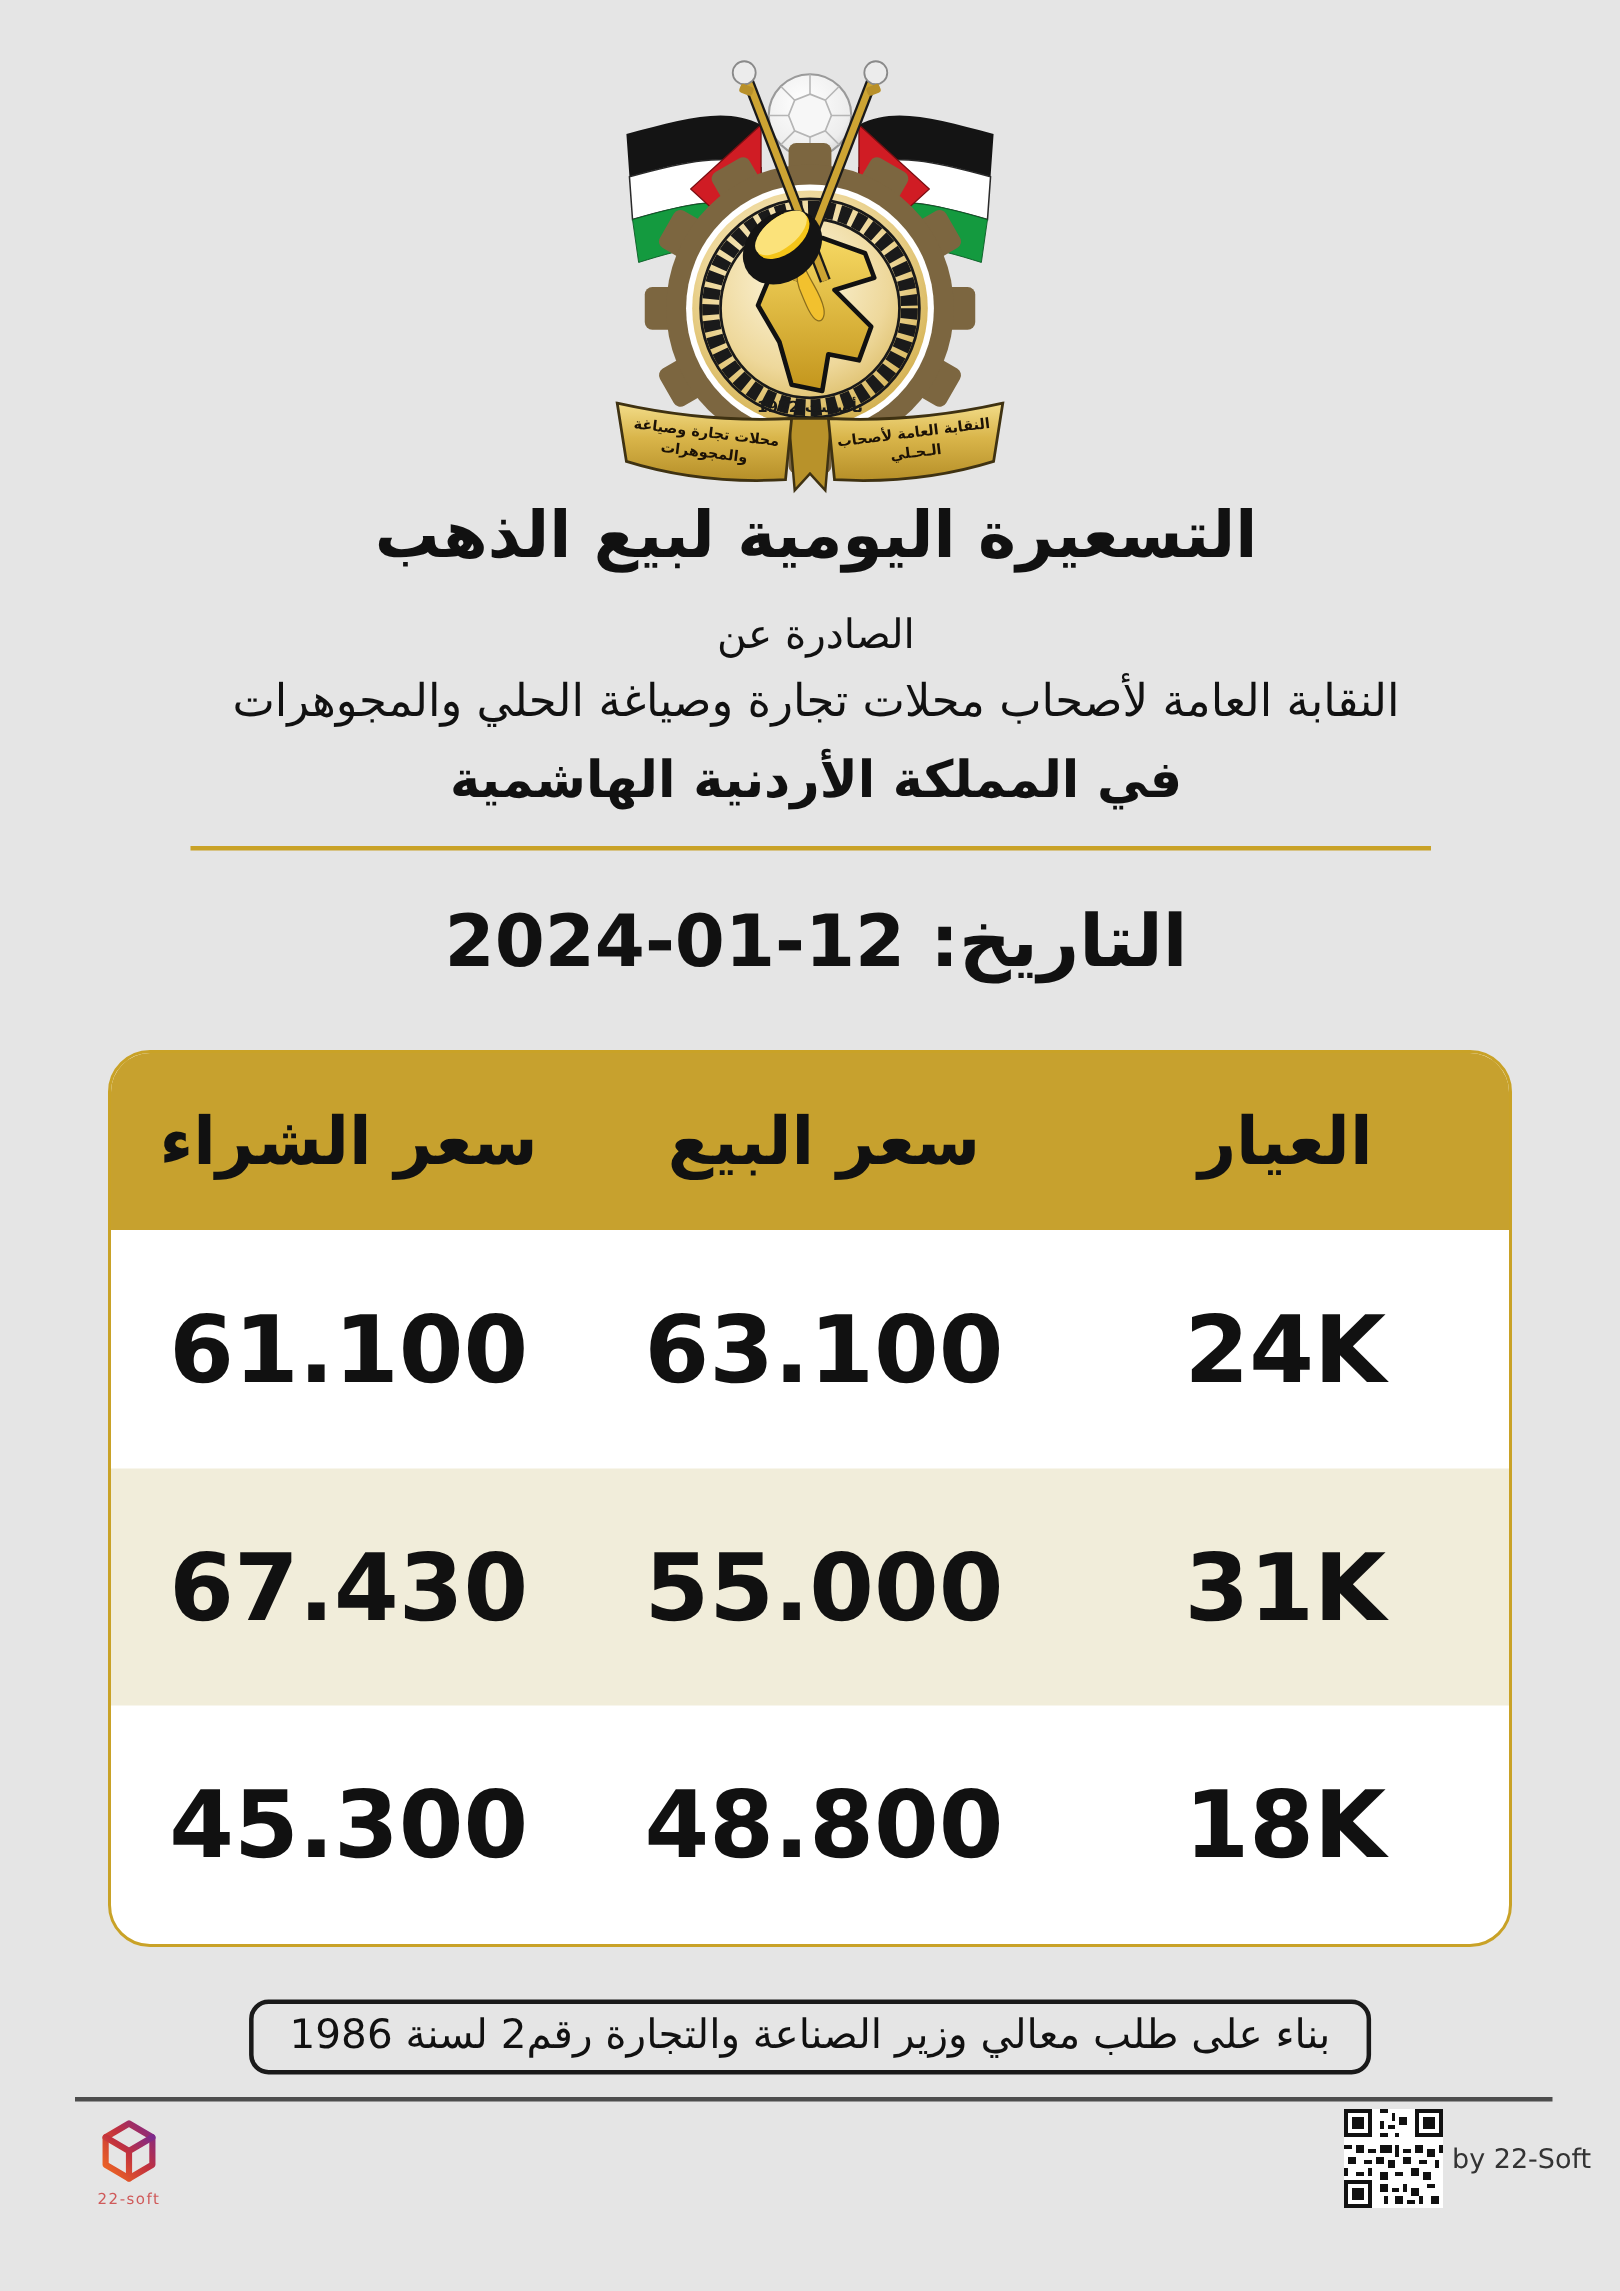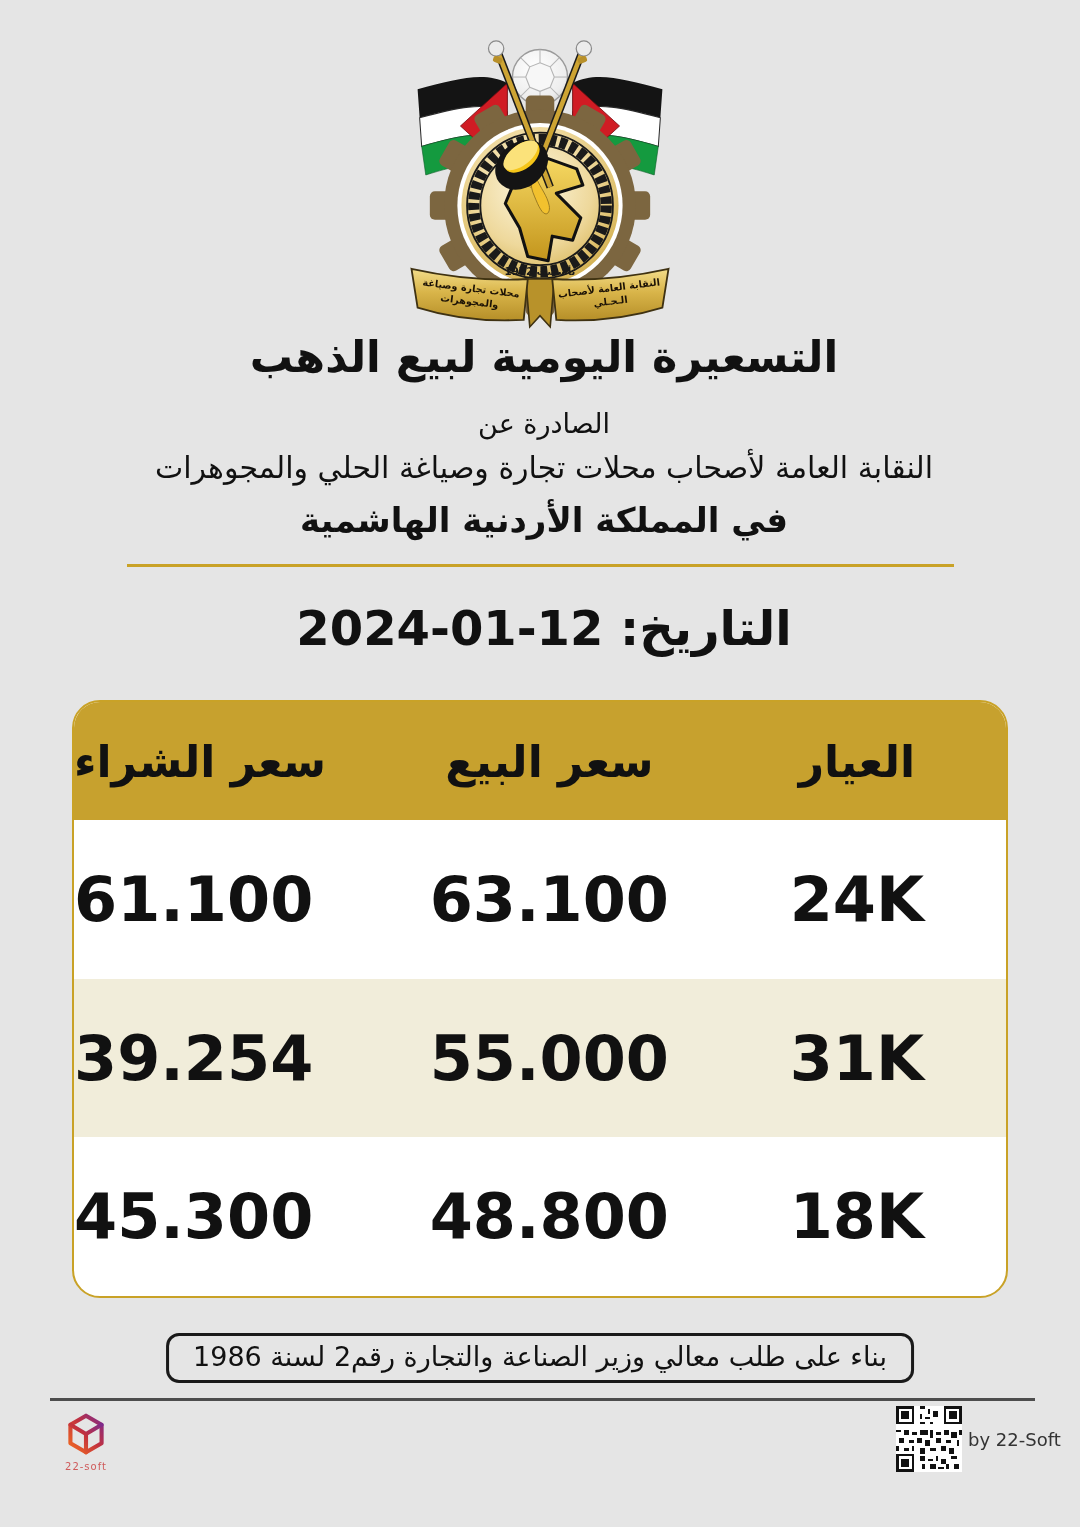--- a/index.html
+++ b/index.html
@@ -25,21 +25,21 @@
     display:flex; flex-direction:column; direction:rtl; background:#fff;
   }
   .t-head {
     height:118px; background:#C7A12E; display:flex; align-items:center;
     font-size:44px; font-weight:700;
   }
   .t-row { flex:1; display:flex; align-items:center; font-size:62px; font-weight:800; }
   .t-row.alt { background:#F1EDDA; }
   .col-karat { width:32%; text-align:center; }
   .col-sell  { width:34%; text-align:center; }
-  .col-buy   { width:34%; text-align:left; }
+  .col-buy   { width:34%; text-align:center; }
   
   .note-box {
     position:absolute; top:1300px; left:50%; transform:translateX(-50%);
     border:3px solid #1a1a1a; border-radius:13px; padding:5px 24px 8px;
     font-size:27px; font-weight:500; direction:rtl; white-space:nowrap;margin-top:33px;
   }
   
   .bottom-divider { position:absolute; top:1398px; left:50px; width:985px; height:3px; background:#4d4d4d; }
   .brand-block { position:absolute; left:56px; top:1412px; width:60px; text-align:center; }
   .brand-label { font-size:10px; color:#cf5a5a; letter-spacing:1px; margin-top:1px; }
@@ -188,21 +188,21 @@
       <div class="col-buy">سعر الشراء</div>
     </div>
     <div class="t-row">
       <div class="col-karat">24K</div>
       <div class="col-sell">63.100</div>
       <div class="col-buy">61.100</div>
     </div>
     <div class="t-row alt">
       <div class="col-karat">31K</div>
       <div class="col-sell">55.000</div>
-      <div class="col-buy">39.254</div>
+      <div class="col-buy">67.430</div>
     </div>
     <div class="t-row">
       <div class="col-karat">18K</div>
       <div class="col-sell">48.800</div>
       <div class="col-buy">45.300</div>
     </div>
   </div>
 
   <div class="note-box">بناء على طلب معالي وزير الصناعة والتجارة رقم2 لسنة 1986</div>
 

